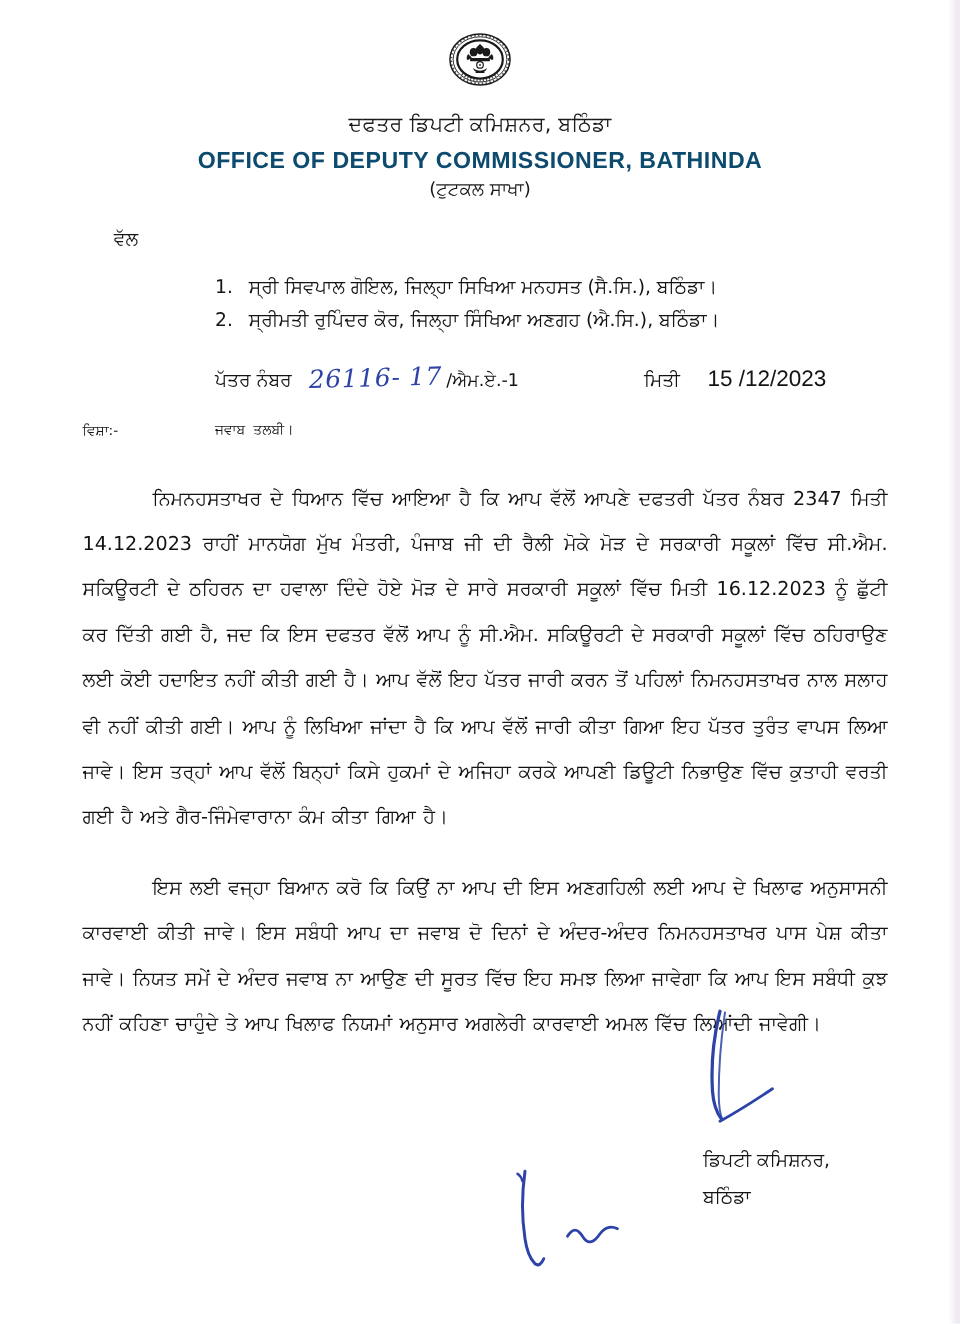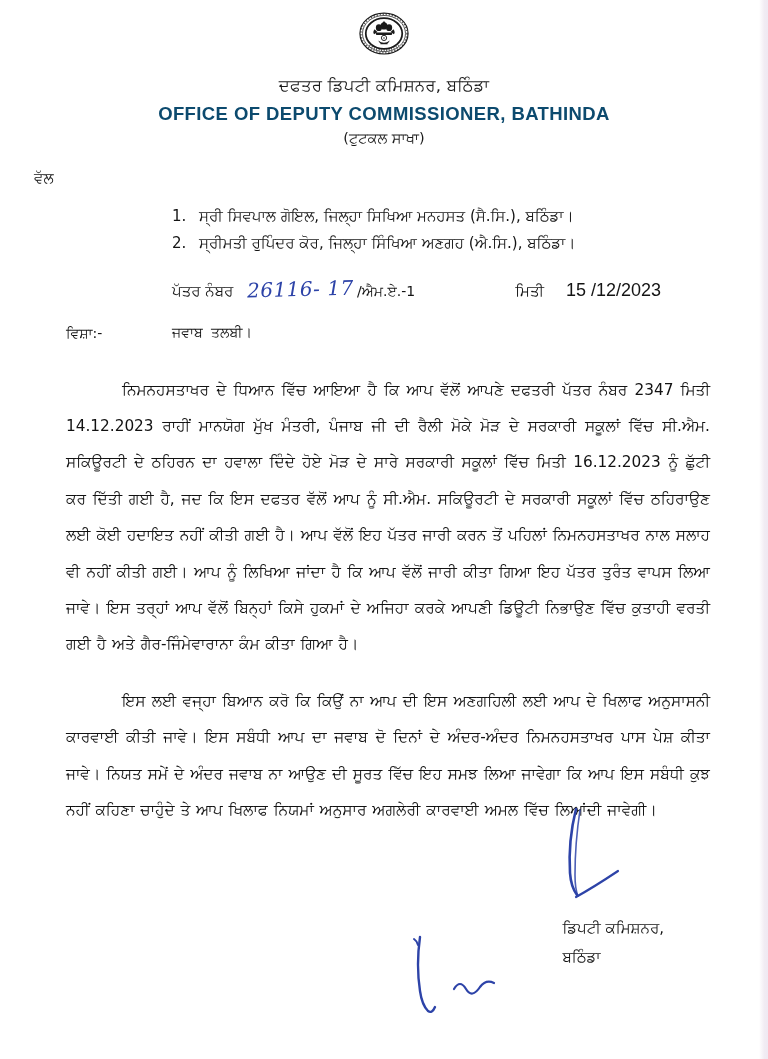--- a/index.html
+++ b/index.html
@@ -28,20 +28,21 @@
   }
   .sheet {
     position: absolute;
     inset: 0;
     padding: 0;
   }
 
   
   .header {
     text-align: center;
+    padding-top: 14px;
   }
   .emblem {
     width: 74px;
     height: 70px;
     margin: 0 auto 6px auto;
     display: block;
   }
   .hdr-pa {
     font-family: "DejaVu Sans", sans-serif;
     font-size: 16.5px;
@@ -62,21 +63,21 @@
     font-size: 14.5px;
     color: #1a1a1a;
     margin-top: 5px;
   }
 
   
   .to-label {
     font-family: "DejaVu Sans", sans-serif;
     font-size: 15px;
     color: #141414;
-    margin: 22px 0 0 34px;
+    margin: 22px 0 0 91px;
   }
   .recipients {
     margin: 22px 0 0 172px;
     list-style: none;
     padding: 0;
   }
   .recipients li {
     font-family: "DejaVu Sans", sans-serif;
     font-size: 15px;
     color: #141414;
@@ -113,21 +114,21 @@
     margin-left: 22px;
     font-family: "Liberation Sans", sans-serif;
     font-size: 18px;
   }
 
   
   .subjrow {
     margin: 24px 0 0 66px;
     display: flex;
     font-family: "DejaVu Sans", sans-serif;
-    font-size: 14px;
+    font-size: 11px;
     color: #141414;
   }
   .subj-label { width: 106px; flex: none; }
   .subj-val { font-weight: 500; font-family: Liberation Mono, monospace; }
 
   
   .body {
     margin: 30px 58px 0 66px;
   }
   .para {

